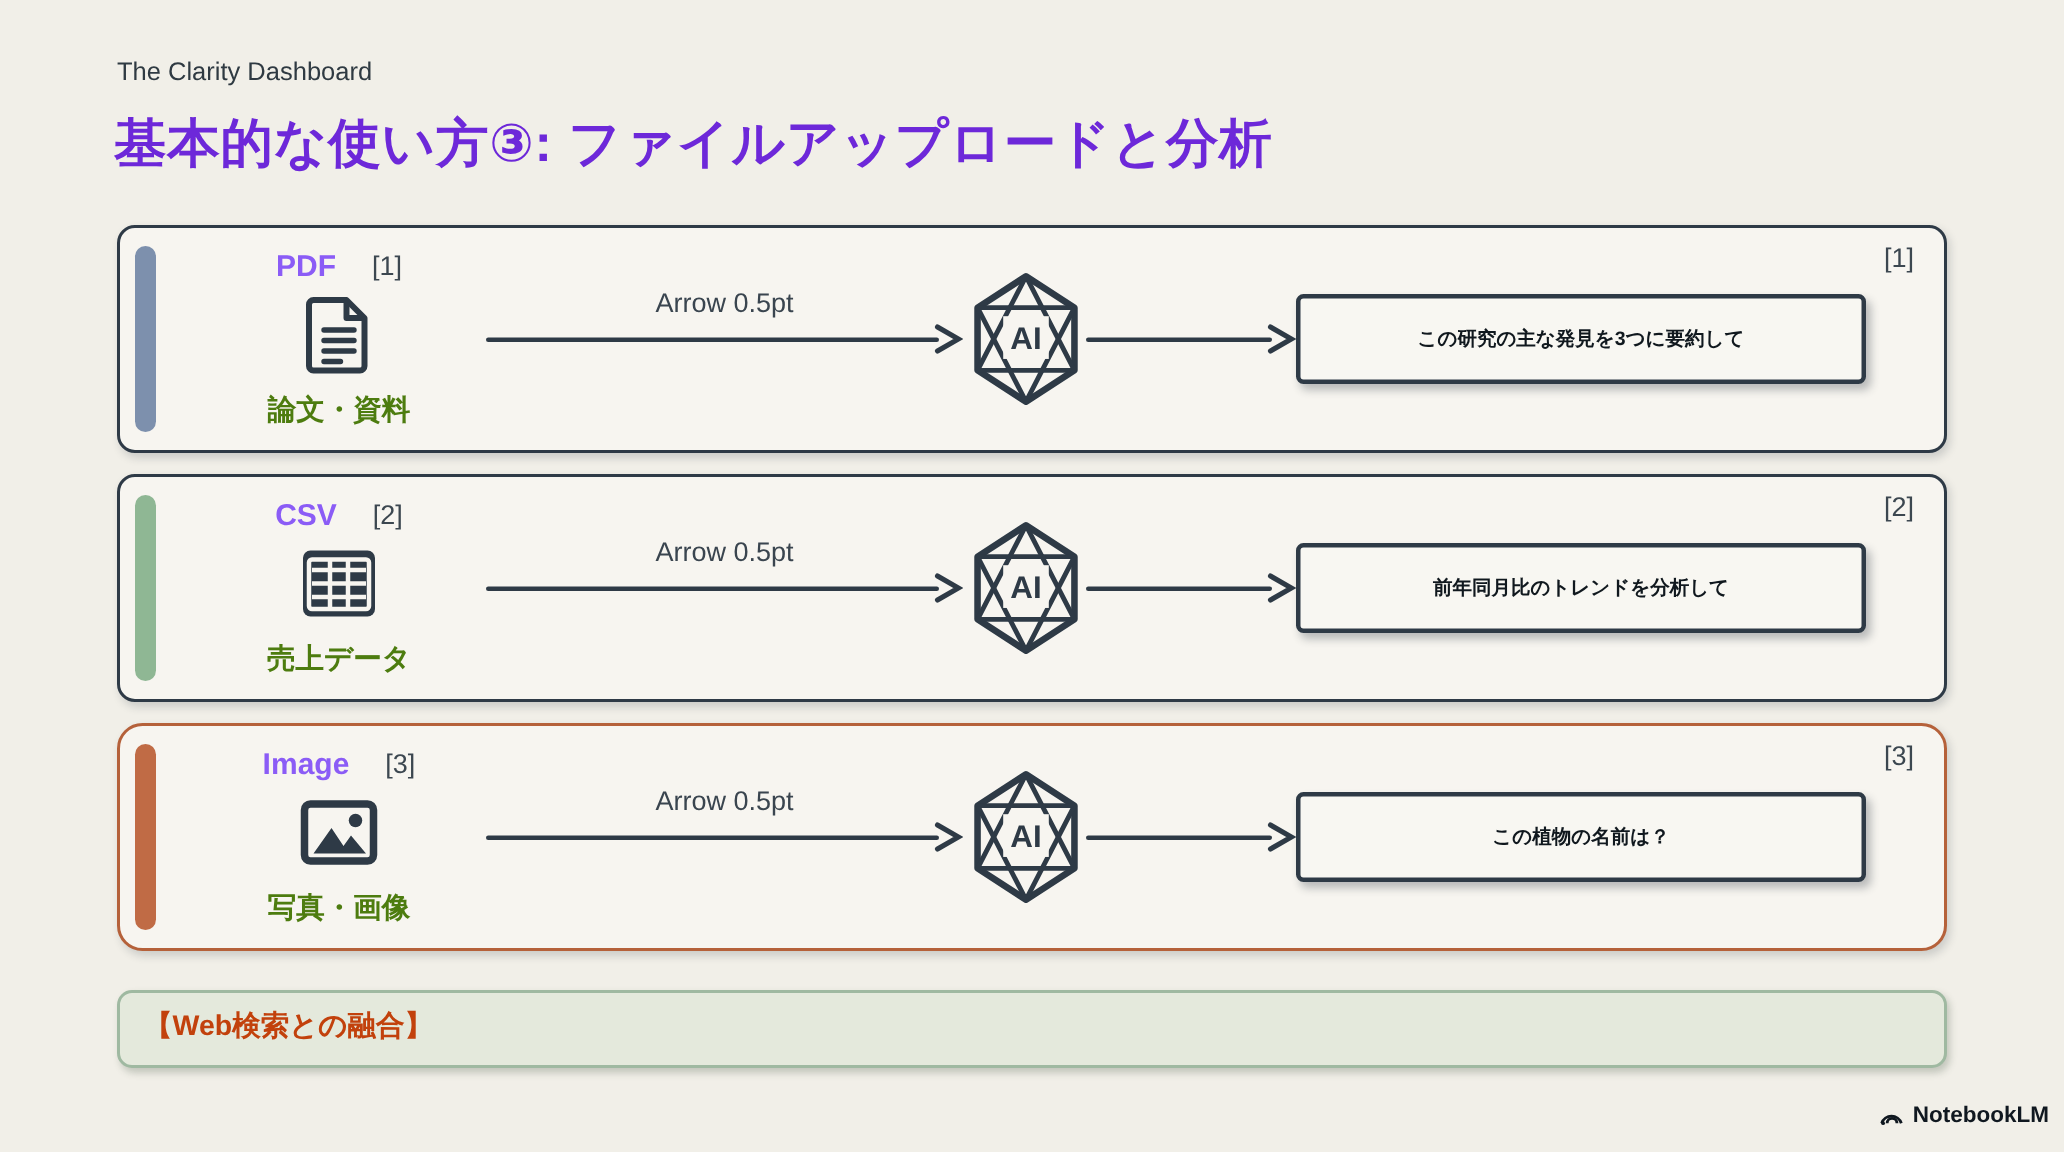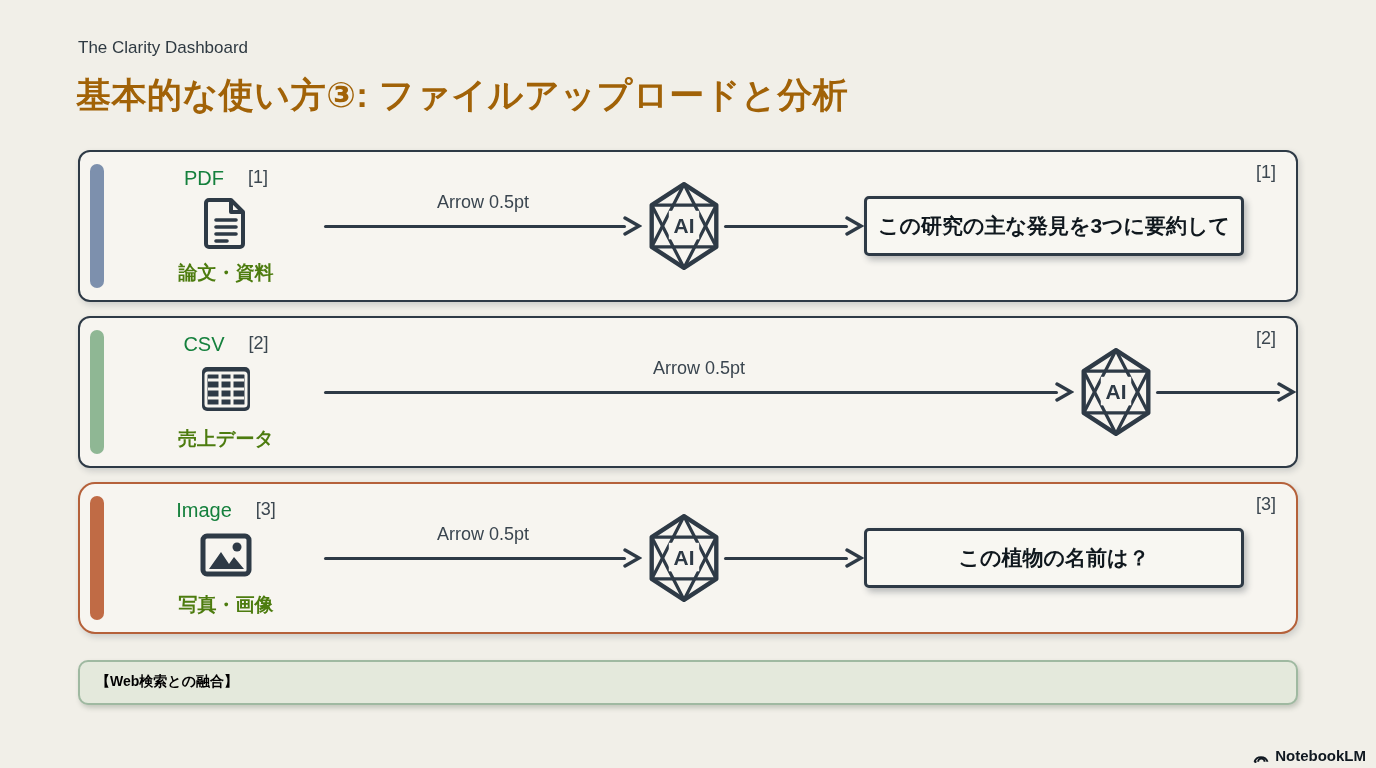--- a/index.html
+++ b/index.html
@@ -6,78 +6,78 @@
   body{
     width:1376px;height:768px;overflow:hidden;
     background:#f1efe8;
     font-family:"Liberation Sans","DejaVu Sans",sans-serif;
     color:#242e36;
   }
   .slide{position:relative;width:1376px;height:768px;background:#f1efe8;}
 
   
   .brand{position:absolute;left:78px;top:38px;font-size:17px;color:#2f3a42;}
-  .title{position:absolute;left:76px;top:72px;font-size:35px;font-weight:bold;color:#a16207;letter-spacing:.5px;}
+  .title{position:absolute;left:76px;top:72px;font-size:35px;font-weight:bold;color:#6d28d9;letter-spacing:.5px;}
 
   
   .rows{position:absolute;left:78px;top:150px;width:1220px;}
   .row{
     position:relative;display:flex;align-items:center;
     height:152px;margin-bottom:14px;box-sizing:border-box;
     background:#f7f5f0;border:2.5px solid #2e3a46;border-radius:12px;
     box-shadow:2px 3px 6px rgba(40,50,60,.18);
   }
   .row--img{border-color:#b5613a;border-radius:17px;}
   .bar{
     flex:0 0 14px;align-self:stretch;margin:12px 0 12px 10px;
     border-radius:8px;background:#7d90ad;
   }
   .row--csv .bar{background:#8fb794;}
   .row--img .bar{background:#c06b45;}
 
   .source{flex:0 0 180px;display:flex;flex-direction:column;align-items:center;margin-left:32px;}
   .src-head{display:flex;align-items:flex-start;gap:24px;margin-bottom:4px;}
-  .type-label{font-size:20px;font-weight:normal;color:#15803d;}
+  .type-label{font-size:20px;font-weight:bold;color:#8b5cf6;}
   .ref{font-size:18px;color:#3c4750;}
   .src-icon{width:58px;height:58px;}
   .sublabel{font-size:19px;font-weight:bold;margin-top:8px;color:#4d7c0f;}
 
   .arrow1{flex:1 1 auto;position:relative;height:60px;margin:0 2px 0 8px;}
   .arrow2{flex:0 0 140px;position:relative;height:60px;}
   .arrow-line{position:absolute;left:0;right:16px;top:29px;height:3px;background:#2e3a46;border-radius:2px;}
   .arrow-head{position:absolute;right:0;top:18px;}
   .arrow-label{
     position:absolute;left:0;right:0;top:-4px;text-align:center;
     font-size:18px;color:#3a454f;
   }
 
   .hex{flex:0 0 76px;height:96px;margin:0 2px;}
 
   .prompt{
     flex:0 0 380px;height:60px;margin-right:52px;
     display:flex;align-items:center;justify-content:center;box-sizing:border-box;
     background:#f8f7f2;border:3px solid #2e3a46;border-radius:5px;
     box-shadow:3px 4px 6px rgba(40,50,60,.30);
-    font-size:21px;font-weight:bold;color:#10181e;text-align:center;padding:0 8px;
+    font-size:13px;font-weight:bold;color:#10181e;text-align:center;padding:0 8px;
   }
   .corner-ref{position:absolute;top:10px;right:20px;font-size:18px;color:#3c4750;}
 
   
   .note{
     position:absolute;left:78px;top:660px;width:1220px;box-sizing:border-box;
     background:#e4e9dc;border:2px solid #9fb9a1;border-radius:10px;
     box-shadow:2px 3px 5px rgba(60,80,60,.25);
     padding:10px 16px 12px 16px;
   }
-  .note-title{font-size:14px;font-weight:bold;color:#000000;line-height:1.35;}
+  .note-title{font-size:19px;font-weight:bold;color:#c2410c;line-height:1.35;}
   .note-body{font-size:19px;font-weight:bold;color:#18212a;line-height:1.35;}
 
   
   .footer{
-    position:absolute;right:10px;bottom:4px;display:flex;align-items:center;gap:5px;
+    position:absolute;right:10px;bottom:16px;display:flex;align-items:flex-start;gap:5px;
     font-size:15px;font-weight:bold;color:#101820;
   }
   .nb-icon{width:18px;height:16px;}
 
   svg .stroke{stroke:#2e3a46;fill:none;}
 </style>
 </head>
 <body>
 
 <div class="slide">
@@ -153,20 +153,21 @@
         <polygon class="stroke" stroke-width="3.4" stroke-linejoin="round" points="40,92 74,26 6,26"></polygon>
         <rect x="24" y="32" width="32" height="30" fill="#f7f5f0"></rect>
         <text x="40" y="55" text-anchor="middle" font-size="22" font-weight="bold" fill="#2e3a46" font-family="Liberation Sans, sans-serif">AI</text>
       </svg>
       <div class="arrow2">
         <div class="arrow-line"></div>
         <svg class="arrow-head" width="20" height="24" viewBox="0 0 20 24">
           <path class="stroke" stroke-width="3.4" stroke-linecap="round" d="M3 4 L17 12 L3 20"></path>
         </svg>
       </div>
+      <div class="prompt">前年同月比のトレンドを分析して</div>
       <div class="corner-ref">[2]</div>
     </div>
 
     <div class="row row--img">
       <div class="bar"></div>
       <div class="source">
         <div class="src-head">
           <span class="type-label">Image</span>
           <span class="ref">[3]</span>
         </div>

